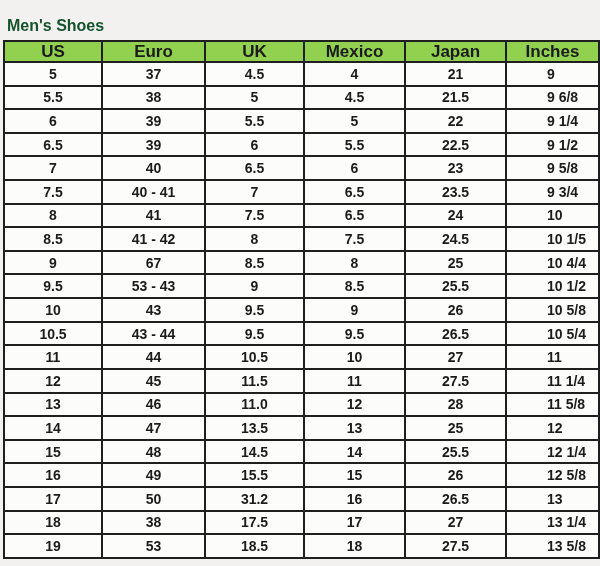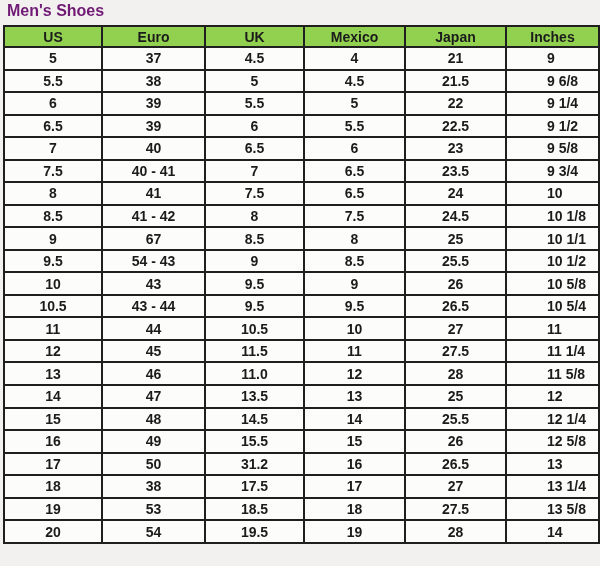--- a/index.html
+++ b/index.html
@@ -11,22 +11,22 @@
   }
   *{box-sizing:border-box;}
   html,body{margin:0;padding:0;}
   body{
     width:600px;height:566px;overflow:hidden;
     background:var(--page-bg);
     font-family:"Liberation Sans", sans-serif;
     color:var(--text);
   }
   .title{
-    font-size:16px;font-weight:bold;color:#701a75;
-    margin:1px 0 5px 7px;line-height:19px;
+    font-size:16px;font-weight:bold;color:#14532d;
+    margin:16px 0 5px 7px;line-height:19px;
   }
   table.size-table{
     border-collapse:collapse;
     table-layout:fixed;
     margin-left:3px;
     width:595px;
     height:519px;
   }
   .size-table th,.size-table td{
     border:2px solid var(--border);
@@ -35,21 +35,21 @@
     text-align:center;
     vertical-align:middle;
     background:var(--cell-bg);
     font-size:14px;
     line-height:1;
     overflow:hidden;
     white-space:nowrap;
   }
   .size-table th{
     background:var(--header-bg);
-    font-size:14px;
+    font-size:17px;
     height:21px;
   }
   .size-table td.inches{
     text-align:left;
     padding-left:40px;
   }
 </style>
 </head>
 <body>
 
@@ -130,33 +130,33 @@
         <td>6.5</td>
         <td>24</td>
         <td class="inches">10</td>
       </tr>
       <tr>
         <td>8.5</td>
         <td>41 - 42</td>
         <td>8</td>
         <td>7.5</td>
         <td>24.5</td>
-        <td class="inches">10 1/8</td>
+        <td class="inches">10 1/5</td>
       </tr>
       <tr>
         <td>9</td>
         <td>67</td>
         <td>8.5</td>
         <td>8</td>
         <td>25</td>
-        <td class="inches">10 1/1</td>
-      </tr>
-      <tr>
-        <td>9.5</td>
-        <td>54 - 43</td>
+        <td class="inches">10 4/4</td>
+      </tr>
+      <tr>
+        <td>9.5</td>
+        <td>53 - 43</td>
         <td>9</td>
         <td>8.5</td>
         <td>25.5</td>
         <td class="inches">10 1/2</td>
       </tr>
       <tr>
         <td>10</td>
         <td>43</td>
         <td>9.5</td>
         <td>9</td>
@@ -236,22 +236,14 @@
         <td class="inches">13 1/4</td>
       </tr>
       <tr>
         <td>19</td>
         <td>53</td>
         <td>18.5</td>
         <td>18</td>
         <td>27.5</td>
         <td class="inches">13 5/8</td>
       </tr>
-      <tr>
-        <td>20</td>
-        <td>54</td>
-        <td>19.5</td>
-        <td>19</td>
-        <td>28</td>
-        <td class="inches">14</td>
-      </tr>
     </tbody>
 </table>
 
 </body></html>

